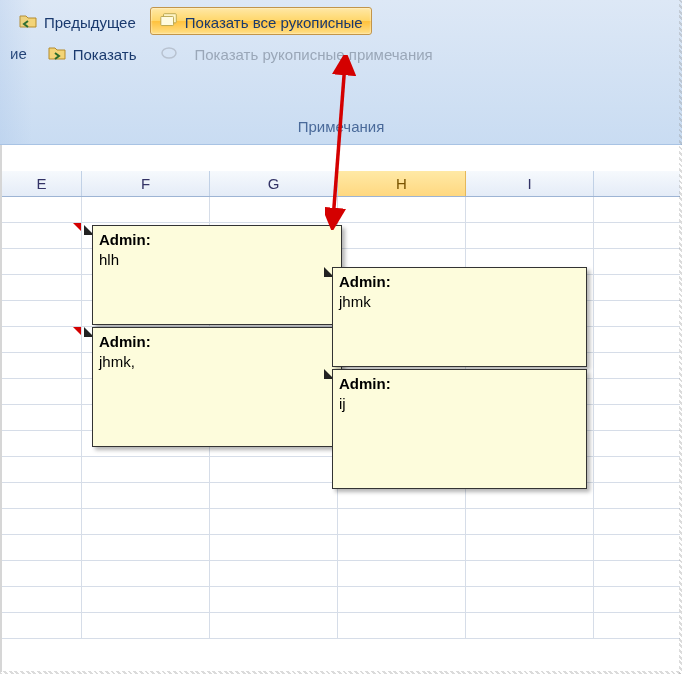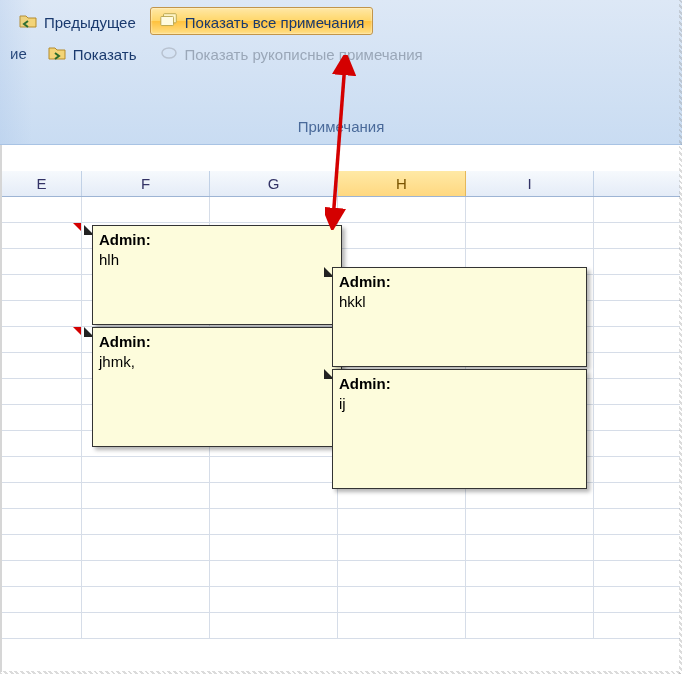--- a/index.html
+++ b/index.html
@@ -30,21 +30,21 @@
       font-size: 15px;
       cursor: pointer;
       margin-right: 6px;
     }
     .rbn-btn .ic { margin-right: 6px; width: 20px; height: 20px; display: inline-flex; align-items: center; justify-content: center; }
     .rbn-btn.active {
       background: linear-gradient(to bottom, #ffe8a6 0%, #ffd76b 48%, #ffc23e 52%, #ffdf87 100%);
       border: 1px solid #c2954b;
       box-shadow: inset 0 0 2px rgba(255,255,255,0.9);
     }
-    .rbn-btn.disabled { color: #9aa7b8; cursor: default; }
+    .rbn-btn.disabled { color: #9aa7b8; cursor: default; gap: 10px; }
     .group-label {
       text-align: center;
       color: #4a6a9a;
       font-size: 15px;
       height: 22px;
       line-height: 22px;
       position: absolute;
       bottom: 6px;
       left: 0;
       right: 0;
@@ -141,21 +141,21 @@
       </span>
       <span>Предыдущее</span>
     </span>
     <span class="rbn-btn active">
       <span class="ic">
         <svg width="22" height="18" viewBox="0 0 22 18">
             <rect x="5" y="1" width="14" height="10" rx="1" fill="#fff6c8" stroke="#b6a24a"></rect>
             <rect x="2" y="4" width="14" height="10" rx="1" fill="#fffbe0" stroke="#b6a24a"></rect>
           </svg>
       </span>
-      <span>Показать все примечания</span>
+      <span>Показать все рукописные</span>
     </span>
   </div>
   <div class="ribbon-row">
     <span class="rbn-text" style="margin-right:12px;">ие</span>
     <span class="rbn-btn">
       <span class="ic">
         <svg width="20" height="18" viewBox="0 0 20 18">
             <path d="M2 4h6l2 2h8v9H2z" fill="#f3d477" stroke="#b58b2a"></path>
             <path d="M8 9l4 3-4 3" fill="none" stroke="#2a6b2a" stroke-width="2"></path>
           </svg>
@@ -327,21 +327,21 @@
 
     <div class="connector" style="left:82px; top:130px;"></div>
     <div class="comment" style="left:90px; top:130px; width:250px; height:120px;">
       <span class="author">Admin:</span>
       <span>jhmk,</span>
     </div>
 
     <div class="connector" style="left:322px; top:70px;"></div>
     <div class="comment" style="left:330px; top:70px; width:255px; height:100px;">
       <span class="author">Admin:</span>
-      <span>hkkl</span>
+      <span>jhmk</span>
     </div>
 
     <div class="connector" style="left:322px; top:172px;"></div>
     <div class="comment" style="left:330px; top:172px; width:255px; height:120px;">
       <span class="author">Admin:</span>
       <span>ij</span>
     </div>
   </div>
 </div>
 

